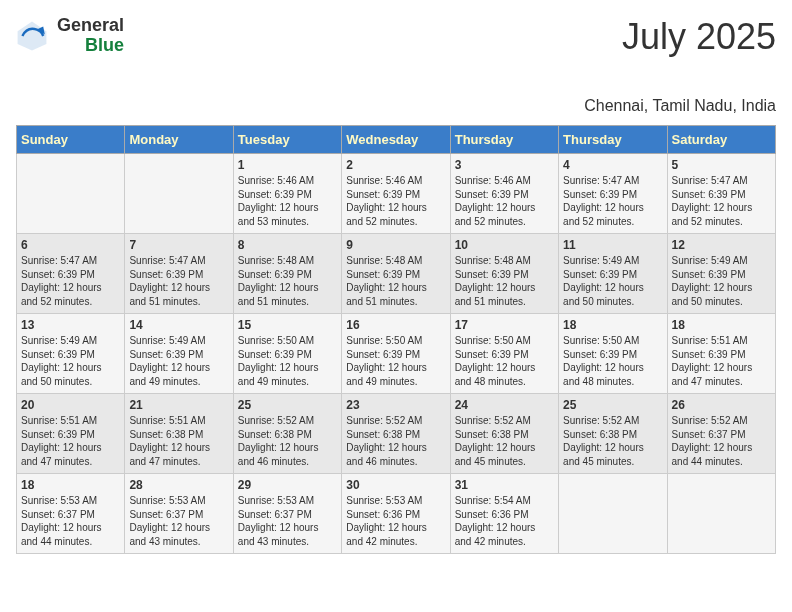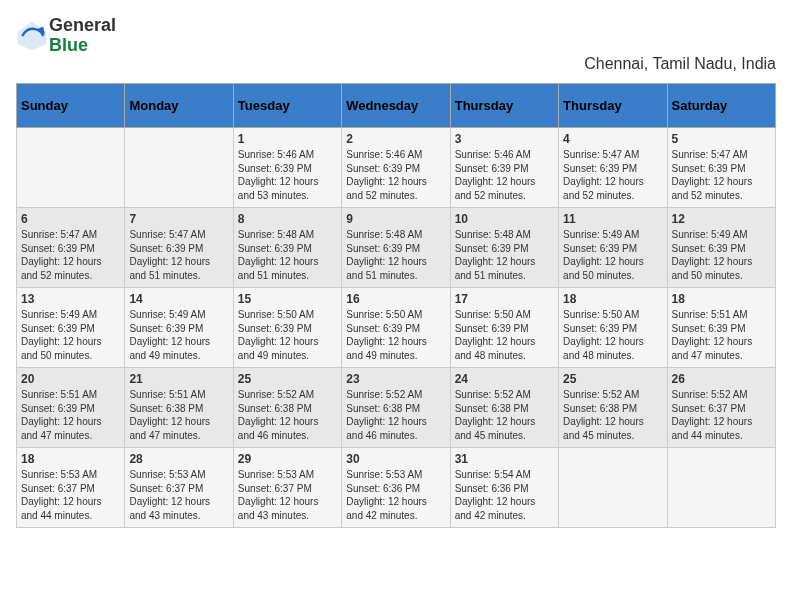--- a/index.html
+++ b/index.html
@@ -12,21 +12,22 @@
     }
     .header-area {
       display: flex;
       justify-content: space-between;
       align-items: flex-start;
       margin-bottom: 10px;
     }
     .logo {
       display: flex;
       align-items: center;
-      gap: 1px;
+      gap: 9px;
+      text-align: right;
     }
     .logo-text {
       display: flex;
       flex-direction: column;
       line-height: 1.1;
     }
     .logo-general {
       font-size: 18px;
       font-weight: bold;
       color: #333;
@@ -53,24 +54,24 @@
       color: #333;
       margin-top: 39px;
     }
     table {
       width: 100%;
       border-collapse: collapse;
       table-layout: fixed;
     }
     thead tr th {
       background-color: #3a7dc9;
-      color: #000000;
+      color: #fef9c3;
       font-size: 13px;
       font-weight: bold;
-      padding: 14px 4px;
+      padding: 6px 4px;
       text-align: left;
       border: 1px solid #aaa;
     }
     tbody tr td {
       vertical-align: top;
       border: 1px solid #ccc;
       padding: 4px 4px 4px 4px;
       font-size: 10.5px;
       color: #333;
       height: 80px;
@@ -109,20 +110,21 @@
       <polygon points="20,2 38,14 38,30 20,38 2,30 2,14" fill="#1a6bbf" opacity="0.15"></polygon>
       <path d="M8,20 Q14,8 26,12 Q32,14 34,20" fill="none" stroke="#1a6bbf" stroke-width="3"></path>
       <path d="M26,12 L34,8 L36,18" fill="#1a6bbf"></path>
     </svg>
     <div class="logo-text">
       <span class="logo-general">General</span>
       <span class="logo-blue">Blue</span>
     </div>
   </div>
   <div class="title-area">
+    <div class="month-title">July 2025</div>
     <div class="location-title">Chennai, Tamil Nadu, India</div>
   </div>
 </div>
 
 <table>
   <thead>
     <tr>
     <th>Sunday</th>
         <th>Monday</th>
         <th>Tuesday</th>

